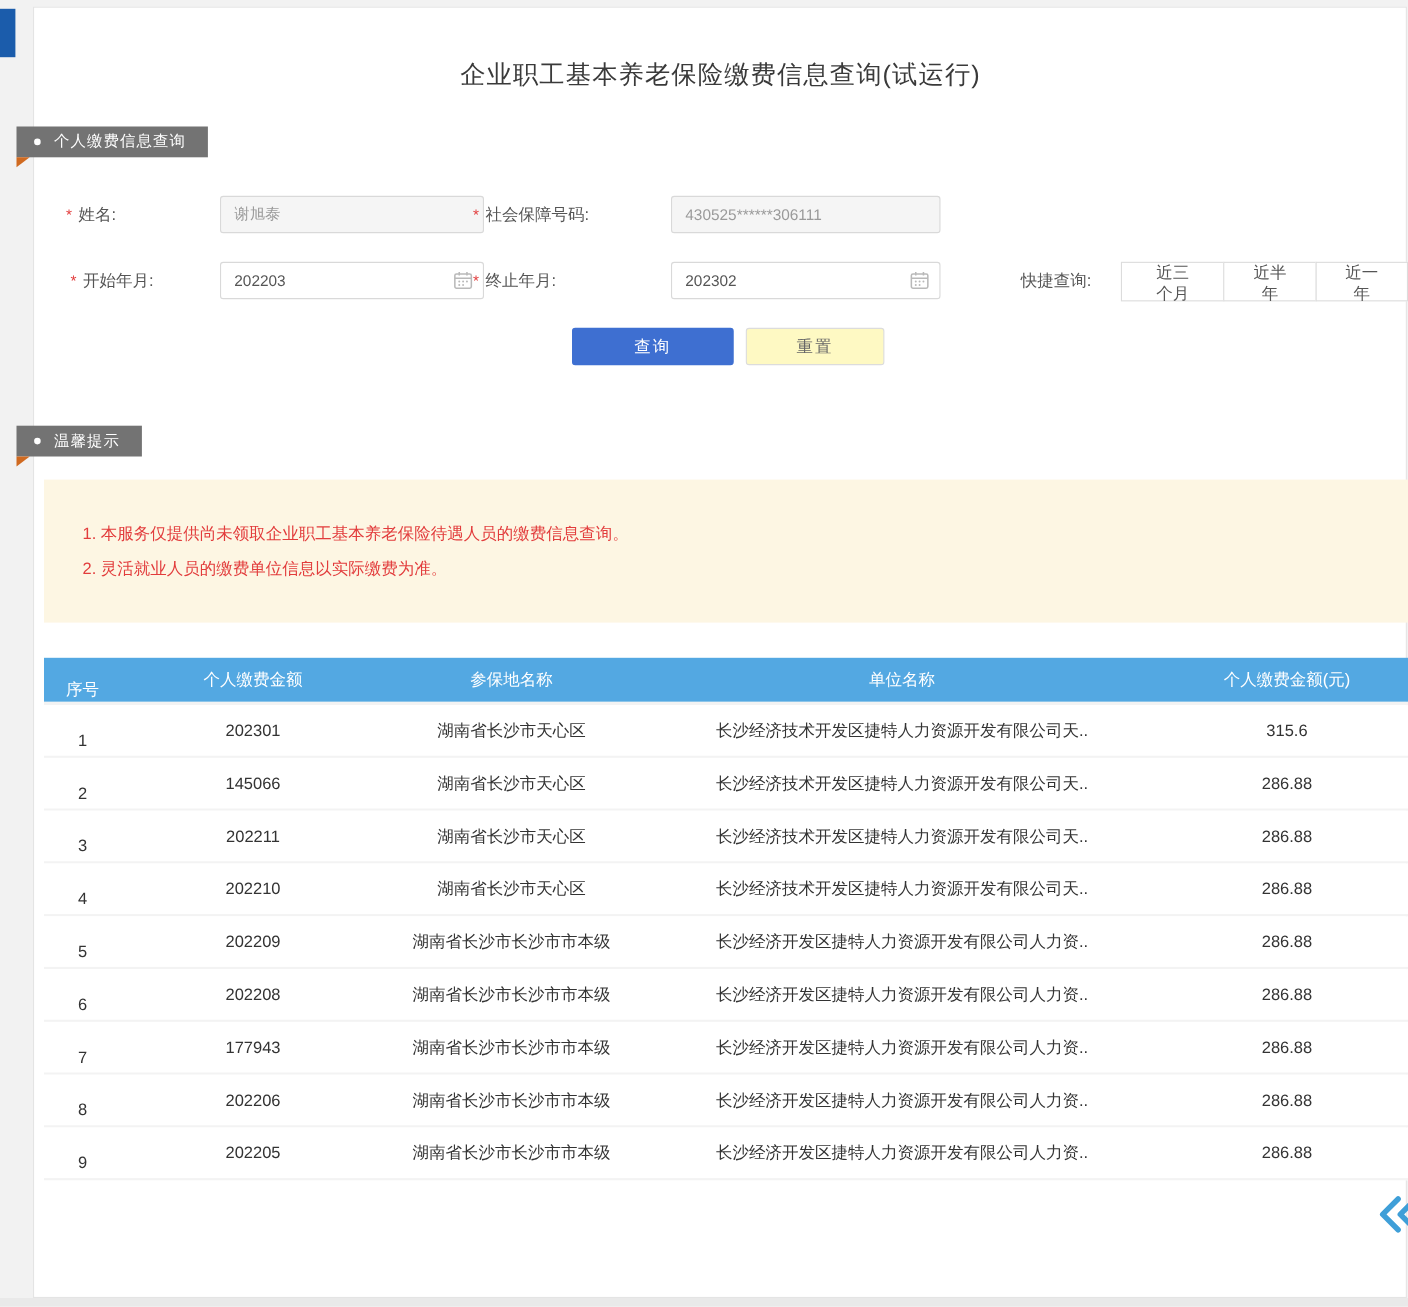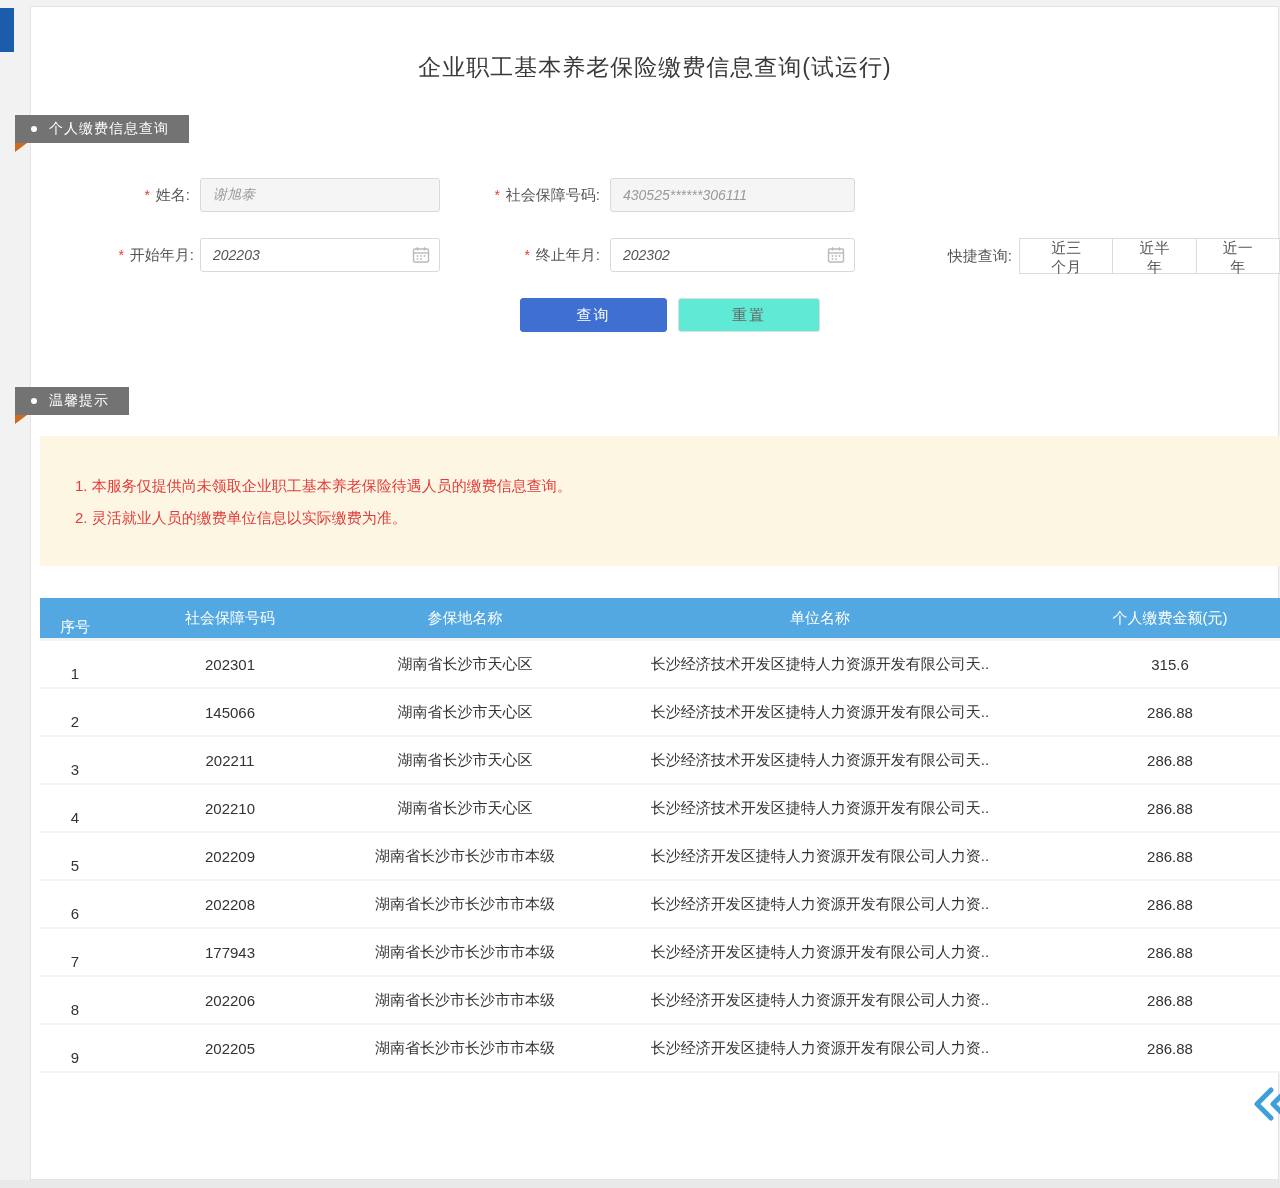--- a/index.html
+++ b/index.html
@@ -28,45 +28,44 @@
   }
   .ribbon .dot{
     width:6px;height:6px;border-radius:50%;background:#fff;margin-right:12px;flex:0 0 auto;
   }
   .ribbon-fold{
     position:absolute;left:15px;width:0;height:0;
     border-top:9px solid #d06a20;border-right:12px solid transparent;
   }
   
   .f-label{
-    position:absolute;height:34px;line-height:34px;text-align:right;
+    position:absolute;height:34px;line-height:34px;
     font-size:15px;color:#555;white-space:nowrap;
   }
   .req{color:#e23c3c;margin-right:6px;font-size:14px;}
   .f-input{
     position:absolute;height:34px;box-sizing:border-box;
     border:1px solid #d9d9d9;border-radius:3px;background:#fff;
     font-size:14px;color:#555;padding:0 12px;outline:none;
     font-family:"Liberation Sans","DejaVu Sans",sans-serif;
-    font-style:italic;
   }
   .f-input.disabled{background:#f5f5f5;color:#9a9a9a;}
   .cal-icon{position:absolute;width:18px;height:18px;}
   .quick-group{position:absolute;left:1020px;top:238px;display:flex;}
   .quick-btn{
     height:36px;min-width:78px;padding:0 26px;background:#fff;border:1px solid #dcdcdc;
     font-size:15px;color:#555;margin-left:-1px;cursor:pointer;
     font-family:"Liberation Sans","DejaVu Sans",sans-serif;
   }
   .btn{
     position:absolute;height:34px;border-radius:3px;font-size:15px;cursor:pointer;
     font-family:"Liberation Sans","DejaVu Sans",sans-serif;
   }
   .btn-primary{left:520px;top:298px;width:147px;background:#3e6fd1;border:1px solid #3e6fd1;color:#fff;letter-spacing:2px;}
-  .btn-plain{left:678px;top:298px;width:142px;background:#5eead4;border:1px solid #dcdcdc;color:#666;letter-spacing:2px;}
+  .btn-plain{left:678px;top:298px;width:126px;background:#fef9c3;border:1px solid #dcdcdc;color:#666;letter-spacing:2px;}
   
   .notice{
     position:absolute;left:40px;top:436px;width:1240px;height:130px;
     background:#fdf6e3;box-sizing:border-box;padding:38px 0 0 35px;
   }
   .notice p{margin:0 0 7px 0;font-size:15px;color:#e23c3c;line-height:1.65;}
   
   .table{position:absolute;left:40px;top:598px;width:1240px;font-size:15px;}
   .t-head{display:flex;height:40px;background:#53a8e2;color:#fff;align-items:center;}
   .t-body{border-top:3px solid #f3f3f3;}
@@ -159,21 +158,21 @@
 <div class="ribbon-fold" style="top:415px;"></div>
 
 <div class="notice">
   <p>1. 本服务仅提供尚未领取企业职工基本养老保险待遇人员的缴费信息查询。</p>
   <p>2. 灵活就业人员的缴费单位信息以实际缴费为准。</p>
 </div>
 
 <div class="table">
   <div class="t-head">
       <div class="th c0">序号</div>
-      <div class="th c1">社会保障号码</div>
+      <div class="th c1">个人缴费金额</div>
       <div class="th c2">参保地名称</div>
       <div class="th c3">单位名称</div>
       <div class="th c4">个人缴费金额(元)</div>
     </div>
   <div class="t-body">
       <div class="tr">
         <div class="td c0">1</div>
         <div class="td c1">202301</div>
         <div class="td c2">湖南省长沙市天心区</div>
         <div class="td c3">长沙经济技术开发区捷特人力资源开发有限公司天..</div>

